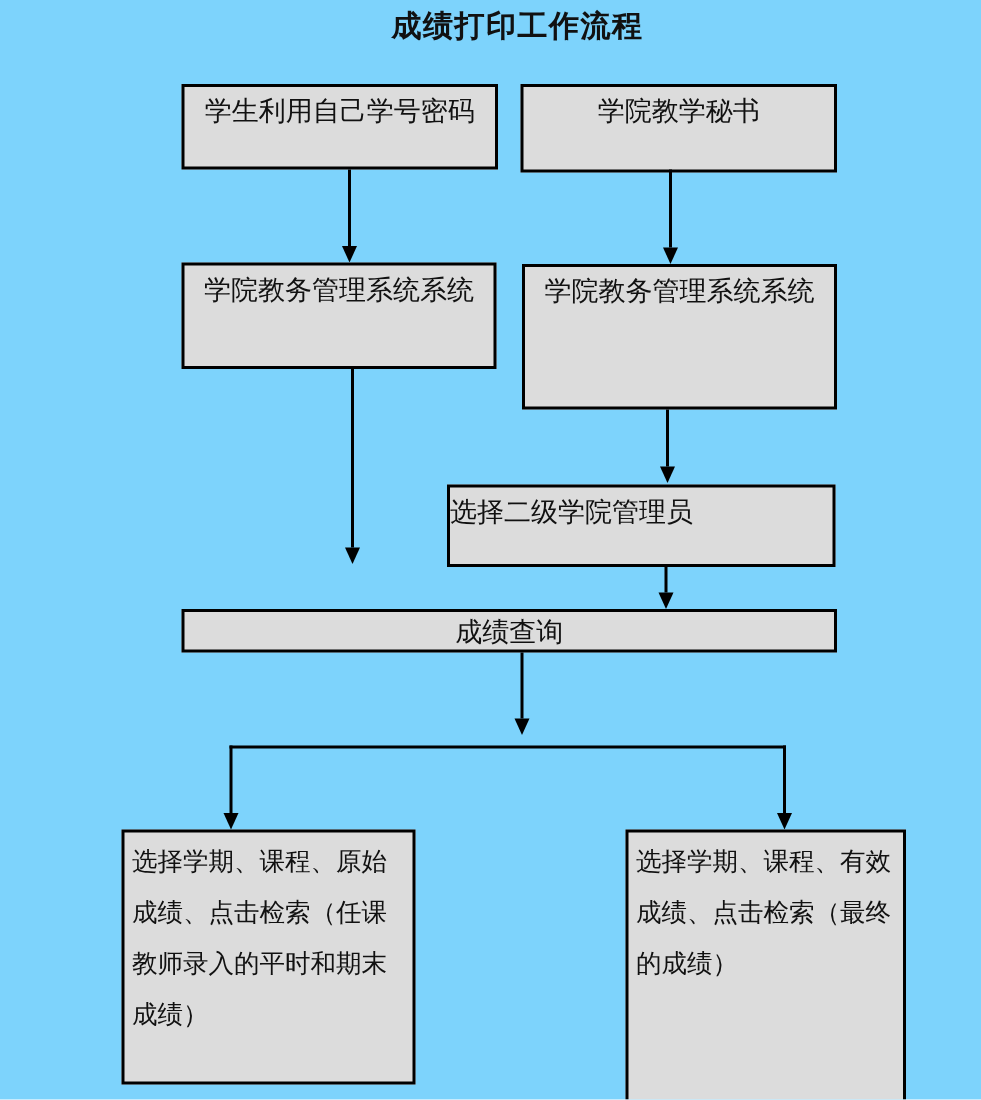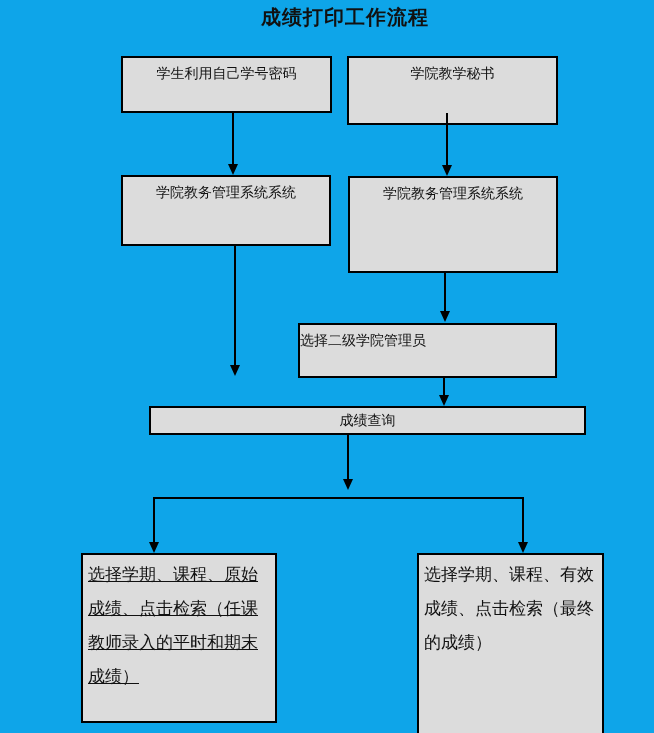--- a/index.html
+++ b/index.html
@@ -1,41 +1,41 @@
 <!DOCTYPE html>
 <html><head>
 <meta charset="utf-8">
 <style>
   * { margin: 0; padding: 0; box-sizing: border-box; }
   html, body { background: #ffffff; }
   #canvas {
     position: relative;
     width: 654px;
     height: 733px;
-    background: #0ea5e9;
+    background: #7dd3fc;
     font-family: "Liberation Serif", serif;
     color: #111111;
     overflow: hidden;
   }
   .title {
     position: absolute;
     top: 4px;
     left: 345px;
     transform: translateX(-50%);
     font-family: "Liberation Sans", sans-serif;
     font-size: 20px;
     font-weight: bold;
     white-space: nowrap;
     letter-spacing: 1px;
   }
   .fbox {
     position: absolute;
     background: #dcdcdc;
     border: 2px solid #000000;
-    font-size: 14px;
+    font-size: 18px;
     line-height: 24px;
     padding-top: 4px;
     text-align: center;
     overflow: hidden;
   }
   .fbox.left-text { text-align: left; }
   .fbox.multiline {
     font-size: 17px;
     line-height: 34px;
     text-align: left;
@@ -61,55 +61,55 @@
   }
 </style>
 </head>
 <body>
 
 <div id="canvas">
 
   <div class="title">成绩打印工作流程</div>
 
   <div class="fbox" style="left:121px; top:56px; width:211px; height:57px;">学生利用自己学号密码</div>
-  <div class="fbox" style="left:347px; top:56px; width:211px; height:69px;">学院教学秘书</div>
+  <div class="fbox" style="left:347px; top:56px; width:211px; height:59px;">学院教学秘书</div>
 
   <div class="vline" style="left:232px; top:113px; height:51px;"></div>
   <div class="head-down" style="left:228px; top:164px;"></div>
   <div class="vline" style="left:446px; top:113px; height:52px;"></div>
   <div class="head-down" style="left:442px; top:165px;"></div>
 
   <div class="fbox" style="left:121px; top:175px; width:210px; height:71px;">学院教务管理系统系统</div>
   <div class="fbox" style="left:348px; top:176px; width:210px; height:97px;">学院教务管理系统系统</div>
 
   <div class="vline" style="left:234px; top:246px; height:119px;"></div>
   <div class="head-down" style="left:230px; top:365px;"></div>
 
   <div class="vline" style="left:444px; top:273px; height:38px;"></div>
   <div class="head-down" style="left:440px; top:311px;"></div>
 
   <div class="fbox left-text" style="left:298px; top:323px; width:259px; height:55px; ">选择二级学院管理员</div>
 
   <div class="vline" style="left:443px; top:378px; height:17px;"></div>
   <div class="head-down" style="left:439px; top:395px;"></div>
 
-  <div class="fbox" style="left:121px; top:406px; width:437px; height:29px; padding-top:1px;margin-left:28px;">成绩查询</div>
+  <div class="fbox" style="left:121px; top:406px; width:437px; height:29px; padding-top:1px;">成绩查询</div>
 
   <div class="vline" style="left:347px; top:435px; height:44px;"></div>
   <div class="head-down" style="left:343px; top:479px;"></div>
 
   <div class="hline" style="left:153px; top:497px; width:371px;"></div>
 
   <div class="vline" style="left:153px; top:497px; height:45px;"></div>
   <div class="head-down" style="left:149px; top:542px;"></div>
 
   <div class="vline" style="left:522px; top:497px; height:45px;"></div>
   <div class="head-down" style="left:518px; top:542px;"></div>
 
-  <div class="fbox multiline" style="left:81px; top:553px; width:196px; height:170px;text-decoration:underline;">选择学期、课程、原始
+  <div class="fbox multiline" style="left:81px; top:553px; width:196px; height:170px;">选择学期、课程、原始
 成绩、点击检索（任课
 教师录入的平时和期末
 成绩）</div>
   <div class="fbox multiline" style="left:417px; top:553px; width:187px; height:201px;">选择学期、课程、有效
 成绩、点击检索（最终
 的成绩）</div>
 
 </div>
 
 </body></html>

